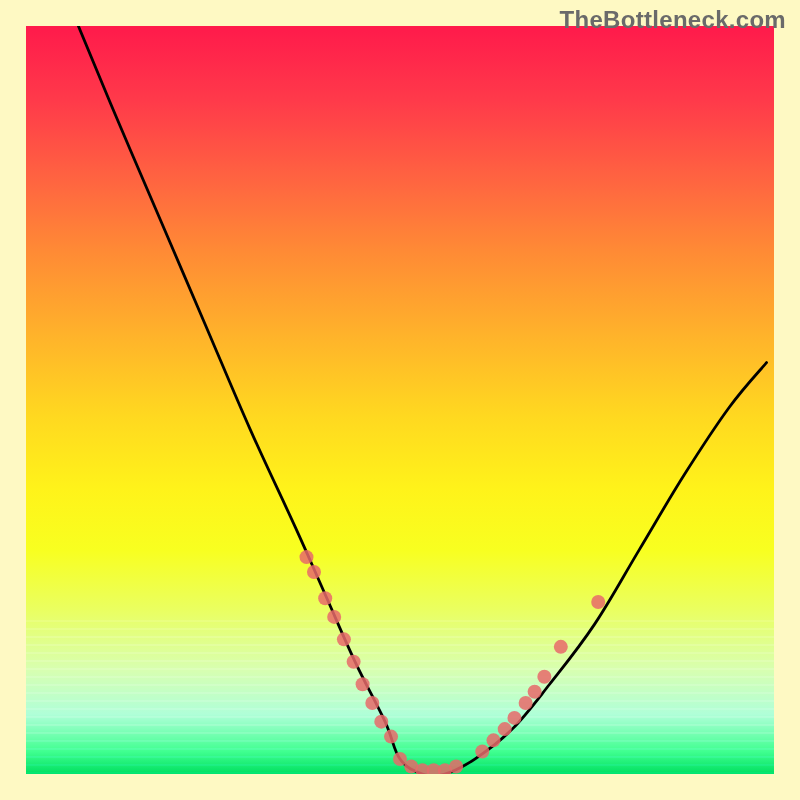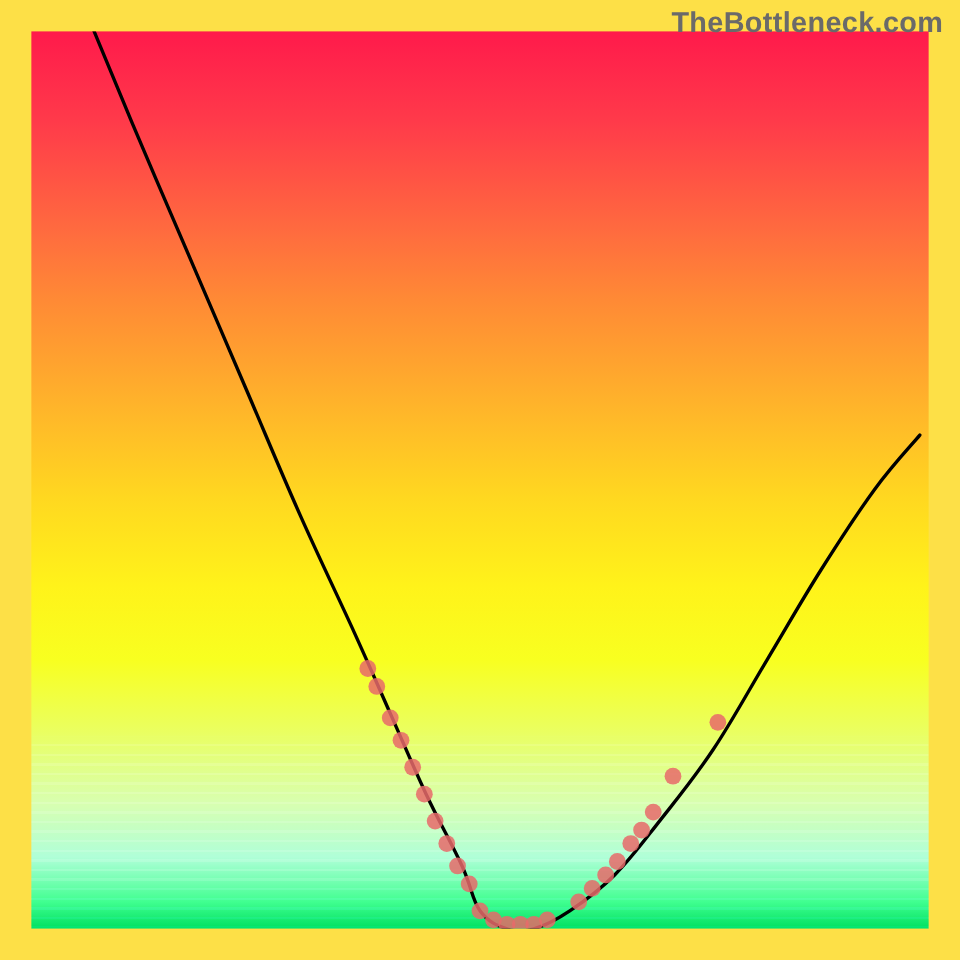--- a/index.html
+++ b/index.html
@@ -7,21 +7,21 @@
     padding: 0;
     width: 800px;
     height: 800px;
     background: #000;
     overflow: hidden;
   }
   .chart-container {
     position: relative;
     width: 800px;
     height: 800px;
-    background: #fde047;
+    background: #fef9c3;
   }
   .plot-area {
     position: absolute;
     left: 26px;
     top: 26px;
     width: 748px;
     height: 748px;
     overflow: hidden;
   }
   .gradient-bg {

